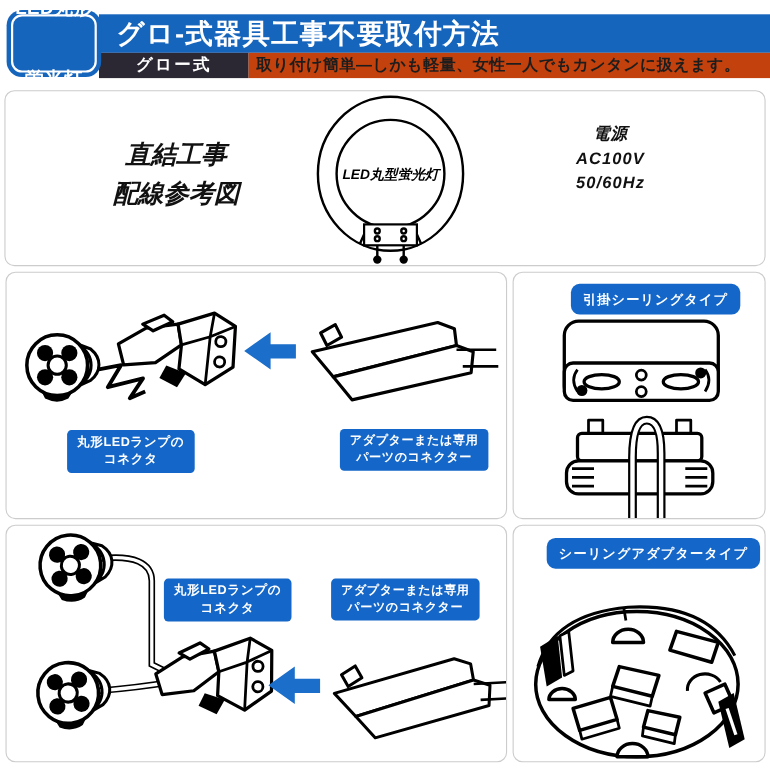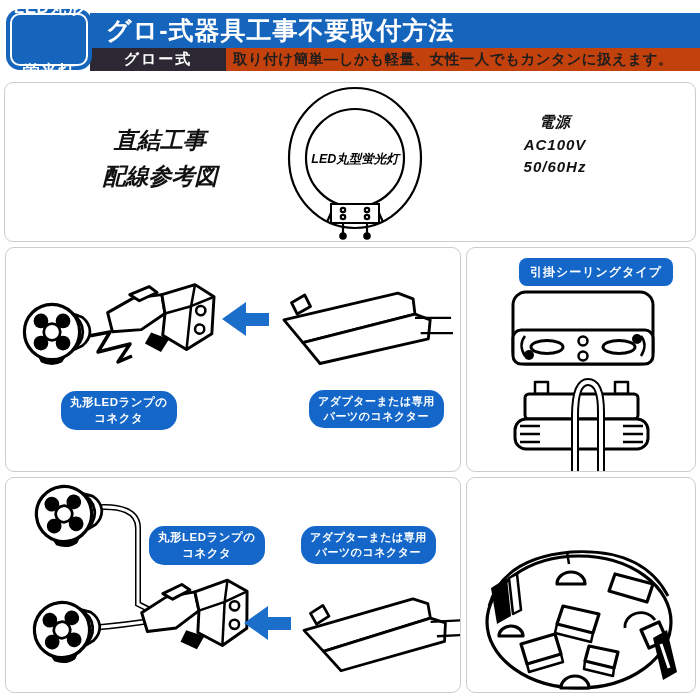--- a/index.html
+++ b/index.html
@@ -43,21 +43,21 @@
   #panel-hook-r  { left:466px; top:247px; width:230px; height:225px; }
   #panel-adpt-l  { left:5px;   top:477px; width:456px; height:216px; }
   #panel-adpt-r  { left:466px; top:477px; width:230px; height:216px; }
 
   .caption { position:absolute; color:#111; font-weight:bold; text-align:center; white-space:pre-line; }
   .caption-left  { left:40px;  top:40px; width:230px; font-size:23px; line-height:1.55; }
   .caption-right { left:430px; top:28px; width:240px; font-size:15px; line-height:1.5; letter-spacing:1px; }
 
   .pill {
     position:absolute; background:#1467c8; color:#fff; font-weight:bold;
-    text-align:center; white-space:pre-line; border-radius:15px;
+    text-align:center; white-space:pre-line; border-radius:4px;
     font-size:11.5px; line-height:1.35; padding:4px 9px; letter-spacing:0.5px;
   }
   .type-pill {
     position:absolute; background:#1467c8; color:#fff; font-weight:bold;
     text-align:center; border-radius:8px; font-size:12px; line-height:1.2;
     padding:7px 11px; letter-spacing:1px; white-space:nowrap;
   }
   svg { display:block; }
   .art { position:absolute; }
   text { font-family:"Liberation Sans", sans-serif; }
@@ -195,20 +195,21 @@
       <use href="#arrowleft" transform="translate(238,128)"></use>
       <use href="#adapterconn" transform="translate(294,112) scale(0.92) rotate(-3)"></use>
     </svg>
     <div class="pill" style="left:143px; top:48px;">丸形LEDランプの
 コネクタ</div>
     <div class="pill" style="left:295px; top:48px; font-size:11px;">アダプターまたは専用
 パーツのコネクター</div>
   </div>
 
   <div class="panel" id="panel-adpt-r">
+    <div class="type-pill" style="left:30px; top:11px;">シーリングアダプタータイプ</div>
     <svg class="art" style="left:8px; top:52px;" width="214" height="168" viewBox="0 0 214 168">
       <g fill="#fff" stroke="#000" stroke-width="3.2" stroke-linejoin="round">
         <ellipse cx="104" cy="92" rx="92" ry="66"></ellipse>
         <path d="M14,76 Q28,28 96,22 Q168,18 193,66" fill="none" stroke-width="2.8"></path>
         <path d="M92,22 L94,34" fill="none" stroke-width="2.5"></path>
         <polygon points="16,58 32,48 36,86 22,94" fill="#000" stroke="none"></polygon>
         <polygon points="34,48 42,44 46,80 38,84" stroke-width="2.5"></polygon>
         <polygon points="140,44 178,54 172,72 134,61"></polygon>
         <polygon points="88,76 124,84 118,103 82,94"></polygon>
         <path d="M82,94 L80,103 L116,112 L118,103" fill="none" stroke-width="2.5"></path>

